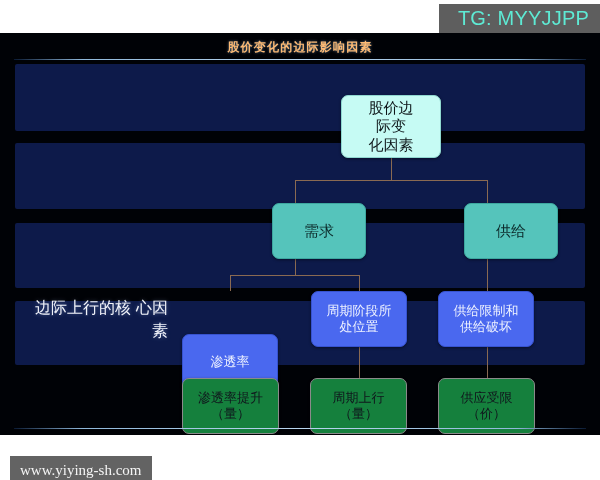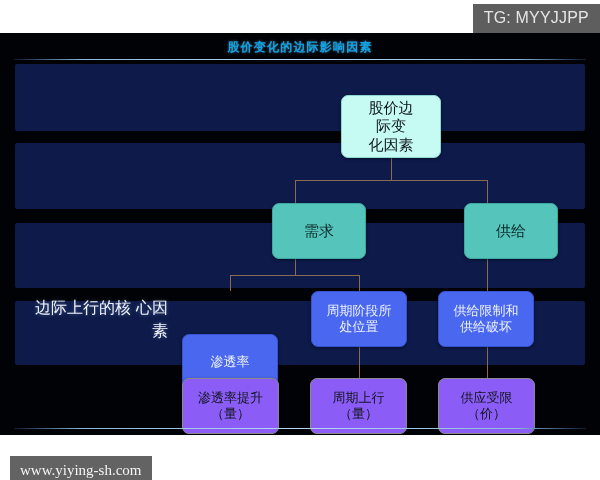--- a/index.html
+++ b/index.html
@@ -19,43 +19,43 @@
   .top-strip {
     position: absolute;
     left: 0; top: 0;
     width: 600px; height: 33px;
     background: #ffffff;
   }
   .tg-watermark {
     position: absolute;
     right: 0; top: 4px;
     background: #5e5e5e;
-    color: #e5e5e5;
-    font-size: 16px;
+    color: #5eead4;
+    font-size: 20px;
     line-height: 26px;
-    padding: 1px 11px 2px 11px;
+    padding: 1px 11px 2px 19px;
     letter-spacing: 0.2px;
     font-family: "Liberation Sans", sans-serif;
   }
 
   
   .slide {
     position: absolute;
     left: 0; top: 33px;
     width: 600px; height: 402px;
     background: #000206;
     overflow: hidden;
   }
 
   .slide-title {
     position: absolute;
     left: 0; top: 6px;
     width: 600px;
     text-align: center;
-    color: #0ea5e9;
+    color: #fdba74;
     font-size: 12px;
     letter-spacing: 1.2px;
     font-family: "DejaVu Serif", "Liberation Serif", serif;
     font-weight: bold;
     text-shadow: 0 0 3px rgba(140,190,230,.55);
   }
   .title-rule {
     position: absolute;
     left: 14px; top: 26px;
     width: 572px; height: 1px;
@@ -140,21 +140,21 @@
     font-size: 13px;
     padding: 0 4px;
   }
   .node.lvl3.n1 { left: 182px; margin-top: 43px; }
   .node.lvl3.n2 { left: 311px; }
   .node.lvl3.n3 { left: 438px; }
 
   .node.lvl4 {
     top: 345px;
     width: 97px; height: 56px;
-    background: #8b5cf6;
+    background: #15803d;
     border: 1px solid #8a8a8a;
     color: #10151c;
     font-size: 13px;
     padding: 0 4px;
   }
   .node.lvl4.n1 { left: 182px; }
   .node.lvl4.n2 { left: 310px; }
   .node.lvl4.n3 { left: 438px; }
 
   

